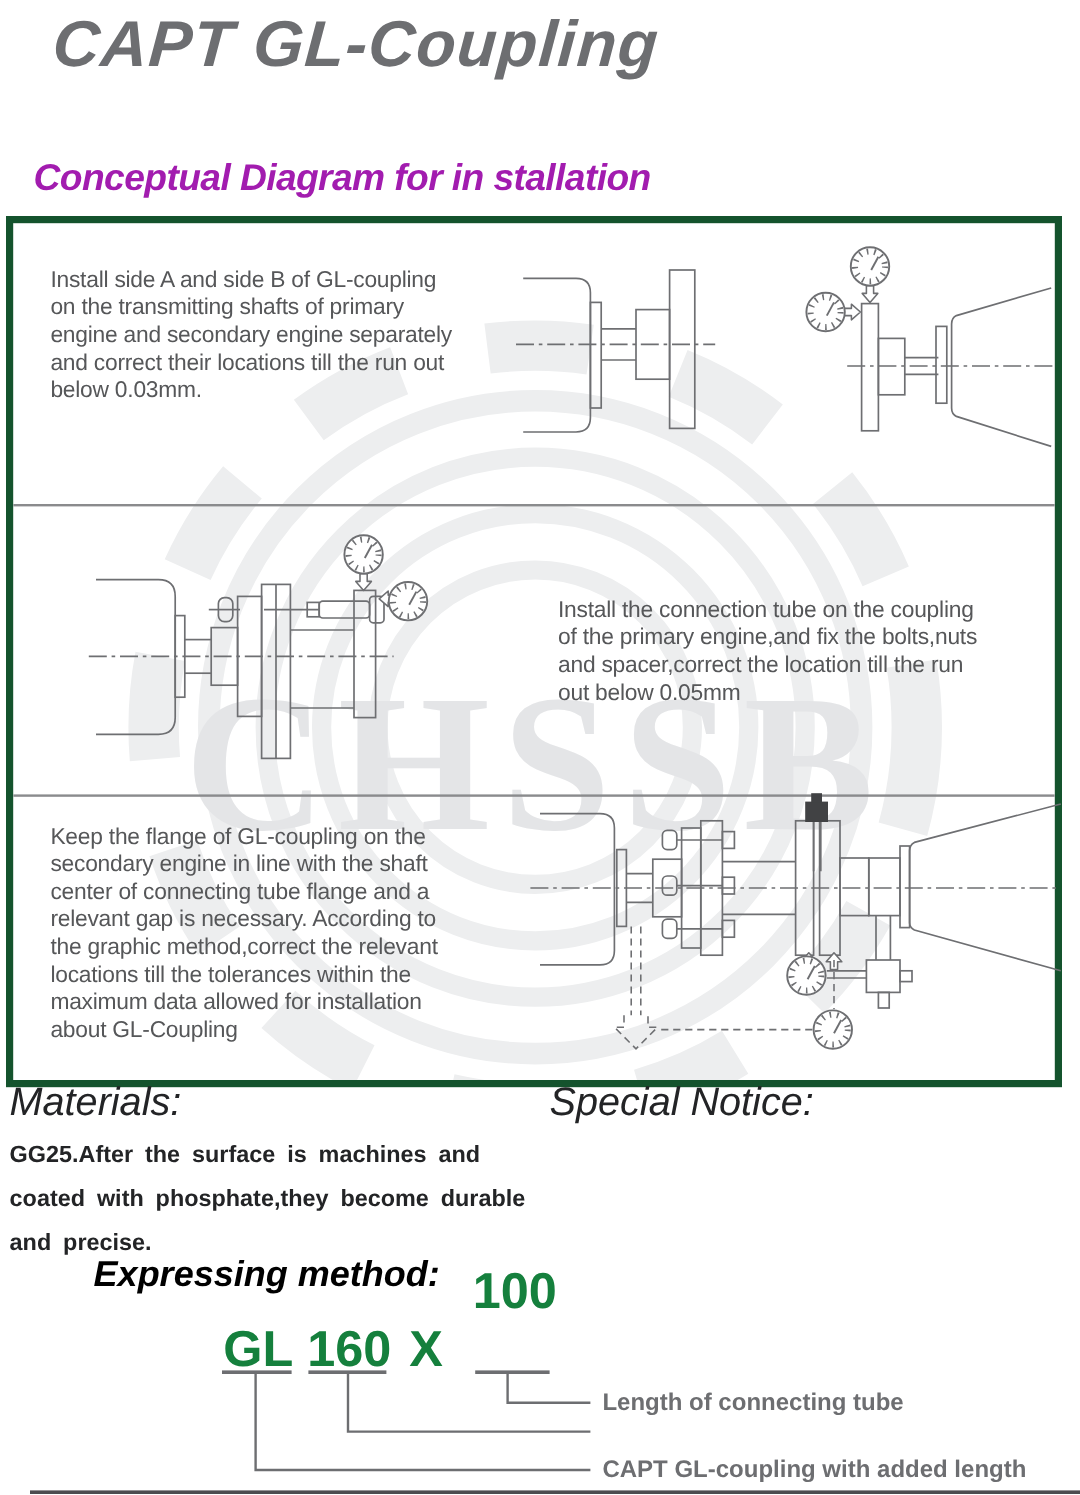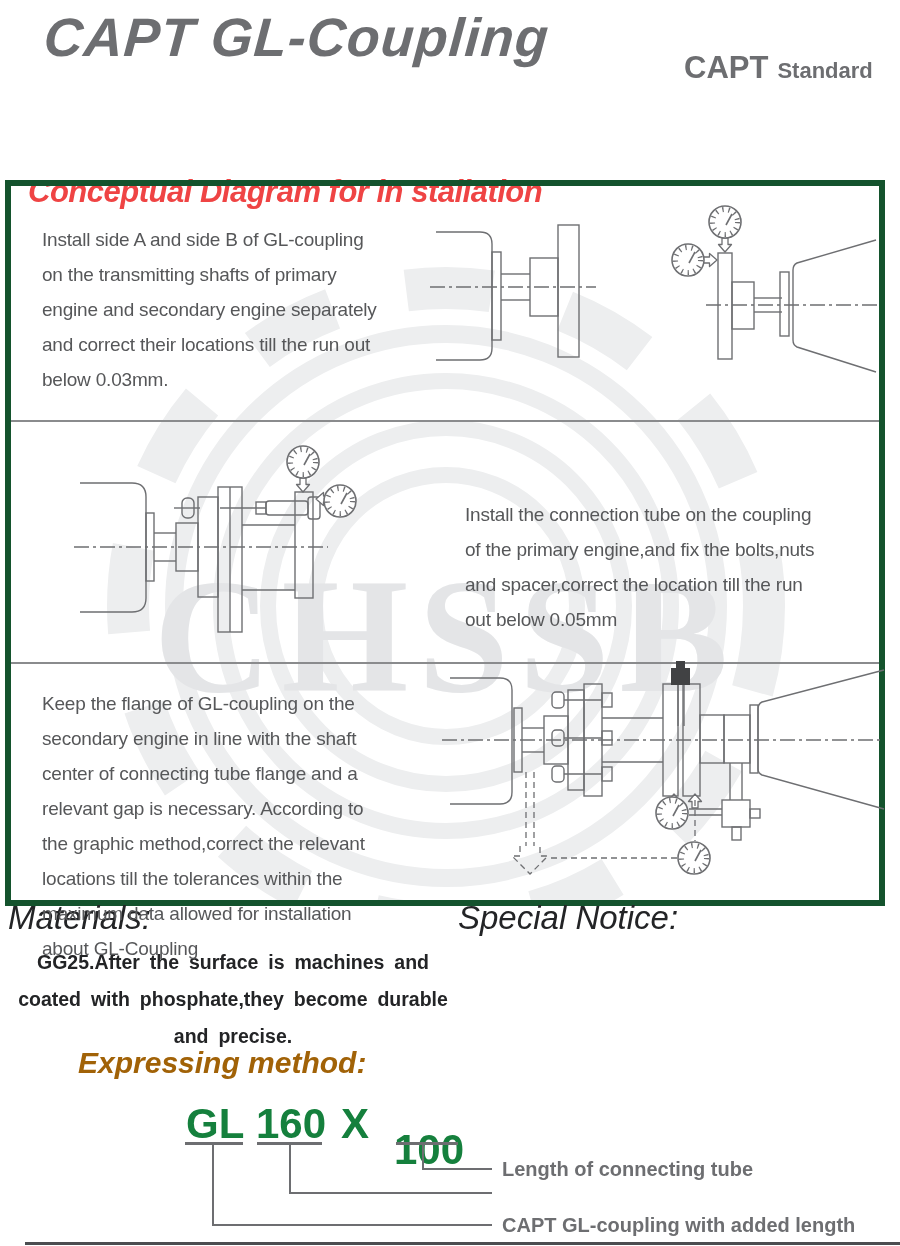--- a/index.html
+++ b/index.html
@@ -6,38 +6,38 @@
   .page{position:relative;width:900px;height:1246px;background:#fff;overflow:hidden;
         font-family:"Liberation Sans",sans-serif;color:#58595b;}
   .abs{position:absolute;}
   
   .title{left:42px;top:6px;font-size:54px;font-weight:bold;font-style:italic;
          color:#6d6e71;letter-spacing:1px;transform:skewX(-4deg);transform-origin:left bottom;white-space:nowrap;}
   .brand{left:684px;top:50px;color:#6d6e71;white-space:nowrap;}
   .brand .b1{font-size:31px;font-weight:bold;}
   .brand .b2{font-size:22px;font-weight:bold;margin-left:9px;}
   .section-heading{left:28px;top:130px;font-size:31px;font-weight:bold;font-style:italic;
-         color:#ef4444;letter-spacing:-0.5px;white-space:nowrap;margin-top:44px;}
+         color:#a21caf;letter-spacing:-0.5px;white-space:nowrap;}
   
   .dbox{left:5px;top:180px;width:868px;height:714px;border:6px solid #14532d;overflow:hidden;}
   .divider{position:absolute;left:0;right:0;height:2px;background:#8a8b8d;}
   .wm{position:absolute;left:0;top:0;}
-  .step-text{font-size:19px;line-height:35px;letter-spacing:-0.2px;color:#565759;
+  .step-text{font-size:19px;line-height:23px;letter-spacing:-0.2px;color:#565759;
              white-space:pre-line;z-index:2;}
   .drawing{z-index:2;}
   .ln{stroke:#6e6f72;stroke-width:1.4;fill:none;}
   .cl{stroke:#6e6f72;stroke-width:1.3;fill:none;stroke-dasharray:15 4 3 4;}
   .dsh{stroke:#6e6f72;stroke-width:1.3;fill:none;stroke-dasharray:6 4;}
   
   .h-black{font-size:33px;font-weight:normal;font-style:italic;color:#232426;white-space:nowrap;}
-  .body-black{font-size:19.5px;font-weight:bold;line-height:37px;color:#232426;white-space:pre-line;text-align:center;}
+  .body-black{font-size:19.5px;font-weight:bold;line-height:37px;color:#232426;white-space:pre-line;}
   .mat-body{word-spacing:4.5px;}
   .not-body{word-spacing:1.5px;}
   .expr-heading{left:78px;top:1046px;font-size:30px;font-weight:bold;font-style:italic;
-                color:#a16207;white-space:nowrap;}
+                color:#000000;white-space:nowrap;}
   .code{font-size:42px;font-weight:bold;color:#15803d;white-space:nowrap;}
   .uline{height:3px;background:#6d6e71;}
   .leader-label{font-size:20px;font-weight:bold;color:#6d6e71;white-space:nowrap;}
   .bottom-rule{left:25px;top:1242px;width:875px;height:3px;background:#4c4d50;}
 </style>
 </head>
 <body>
 
 <div class="page">
 
@@ -48,23 +48,20 @@
         <circle r="12.5" fill="none" stroke="#6e6f72" stroke-width="5" stroke-dasharray="1.3 4.9"></circle>
         <line x1="1" y1="3" x2="7" y2="-8" stroke="#6e6f72" stroke-width="1.6"></line>
       </g>
       <g id="harrow">
         <path d="M 0,0 L -6.5,-7.5 L -3,-7.5 L -3,-14 L 3,-14 L 3,-7.5 L 6.5,-7.5 Z" fill="#fff" stroke="#6e6f72" stroke-width="1.3" stroke-linejoin="round"></path>
       </g>
     </defs>
   </svg>
 
   <div class="abs title">CAPT GL-Coupling</div>
-  <div class="abs brand">
-    <span class="b1">CAPT</span><span class="b2">Standard</span>
-  </div>
 
   <div class="abs section-heading">Conceptual Diagram for in stallation</div>
 
   <div class="abs dbox">
 
     <svg class="wm" width="868" height="714" viewBox="0 0 868 714">
       <circle cx="435" cy="420" r="318" fill="none" stroke="#edeeef" stroke-width="42" stroke-dasharray="86 76"></circle>
       <circle cx="435" cy="420" r="272" fill="none" stroke="#edeeef" stroke-width="18"></circle>
       <circle cx="435" cy="420" r="225" fill="none" stroke="#edeeef" stroke-width="16"></circle>
       <circle cx="435" cy="420" r="178" fill="none" stroke="#edeeef" stroke-width="16"></circle>
@@ -205,21 +202,21 @@
 coated with phosphate,they become durable
 and precise.</div>
 
   <div class="abs h-black" style="left:458px;top:899px">Special Notice:</div>
 
   <div class="abs expr-heading">Expressing method:</div>
 
   <span class="abs code" style="left:186px;top:1100px">GL</span>
   <span class="abs code" style="left:256px;top:1100px">160</span>
   <span class="abs code" style="left:341px;top:1100px">X</span>
-  <span class="abs code" style="left:394px;top:1126px">100</span>
+  <span class="abs code" style="left:394px;top:1052px">100</span>
 
   <div class="abs uline" style="left:185px;top:1142px;width:58px"></div>
   <div class="abs uline" style="left:257px;top:1142px;width:65px"></div>
   <div class="abs uline" style="left:396px;top:1142px;width:62px"></div>
 
   <svg class="abs" style="left:0;top:1140px" width="900" height="106" viewBox="0 0 900 106">
     <path d="M 213,4 V 85 H 492" fill="none" stroke="#6d6e71" stroke-width="2"></path>
     <path d="M 290,4 V 53 H 492" fill="none" stroke="#6d6e71" stroke-width="2"></path>
     <path d="M 423,4 V 29 H 492" fill="none" stroke="#6d6e71" stroke-width="2"></path>
   </svg>

